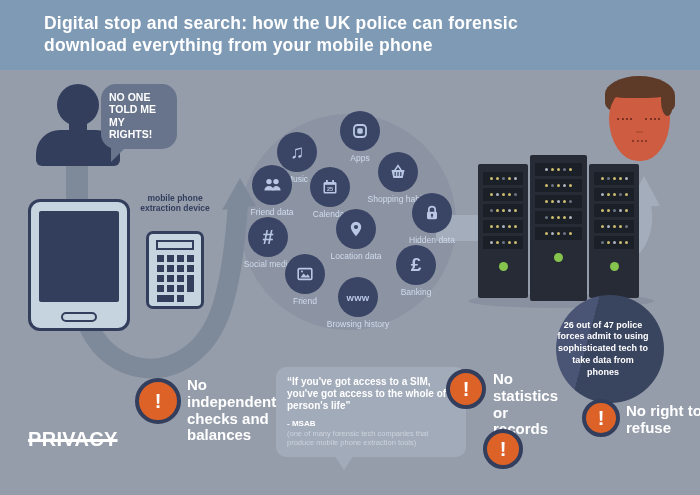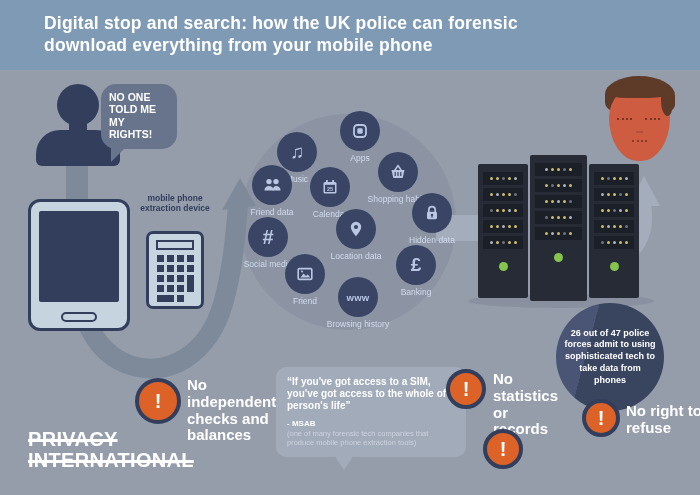--- a/index.html
+++ b/index.html
@@ -81,23 +81,23 @@
   .face .hair { position:absolute; left:2px; top:0; width:70px; height:38px; background:#5e3a28; border-radius:58% 62% 30% 36%; }
   .face .skin { position:absolute; left:6px; top:9px; width:61px; height:76px; background:#cd5c41; border-radius:50% 50% 48% 48% / 44% 44% 58% 58%; }
   .face .fringe { position:absolute; left:6px; top:6px; width:62px; height:16px; background:#5e3a28; border-radius:50% 70% 45% 35%; }
   .face .side { position:absolute; left:58px; top:12px; width:12px; height:28px; background:#5e3a28; border-radius:40% 60% 50% 60%; }
   .brow { position:absolute; top:42px; width:15px; border-top:2px dotted #7d3322; }
   .eyeL { left:14px; } .eyeR { left:42px; }
   .face .nose { position:absolute; left:33px; top:55px; width:7px; border-top:2px solid #b84e35; }
   .face .mouth { position:absolute; left:29px; top:64px; width:15px; border-top:2.5px dotted #8a3a26; }
   
   .badge {
-    position:absolute; left:556px; top:303px; width:108px; height:108px; border-radius:50%; z-index:3;
+    position:absolute; left:556px; top:295px; width:108px; height:108px; border-radius:50%; z-index:3;
     background:linear-gradient(105deg, #4a5575 32%, #39445f 32%);
-    display:flex; align-items:center; justify-content:center;
+    display:flex; align-items:center; 
   }
   .badge .txt { width:94px; color:#fff; font-weight:bold; font-size:9px; line-height:1.3; text-align:center; }
   
   .quote {
     position:absolute; left:276px; top:367px; width:190px; z-index:3;
     background:#a2abba; border-radius:10px; padding:9px 11px 10px;
   }
   .quote .tail { position:absolute; left:58px; bottom:-13px; width:0; height:0;
     border-top:15px solid #a2abba; border-left:10px solid transparent; border-right:10px solid transparent; }
   .quote .q { color:#fff; font-weight:bold; font-size:10px; line-height:1.22; }
@@ -424,16 +424,15 @@
     <span class="ex">!</span>
   </div>
 
   <div class="warn-circle" style="left:582px; top:399px; width:38px; height:38px;">
     <span class="ex">!</span>
   </div>
   <div class="warn-label" style="left:626px; top:403px; width:76px;">No right to refuse</div>
 
   <div class="logo">
     <div>PRIVACY</div>
-    <div>INTERNATIONAL</div>
   </div>
 
 </div>
 
 </body></html>

